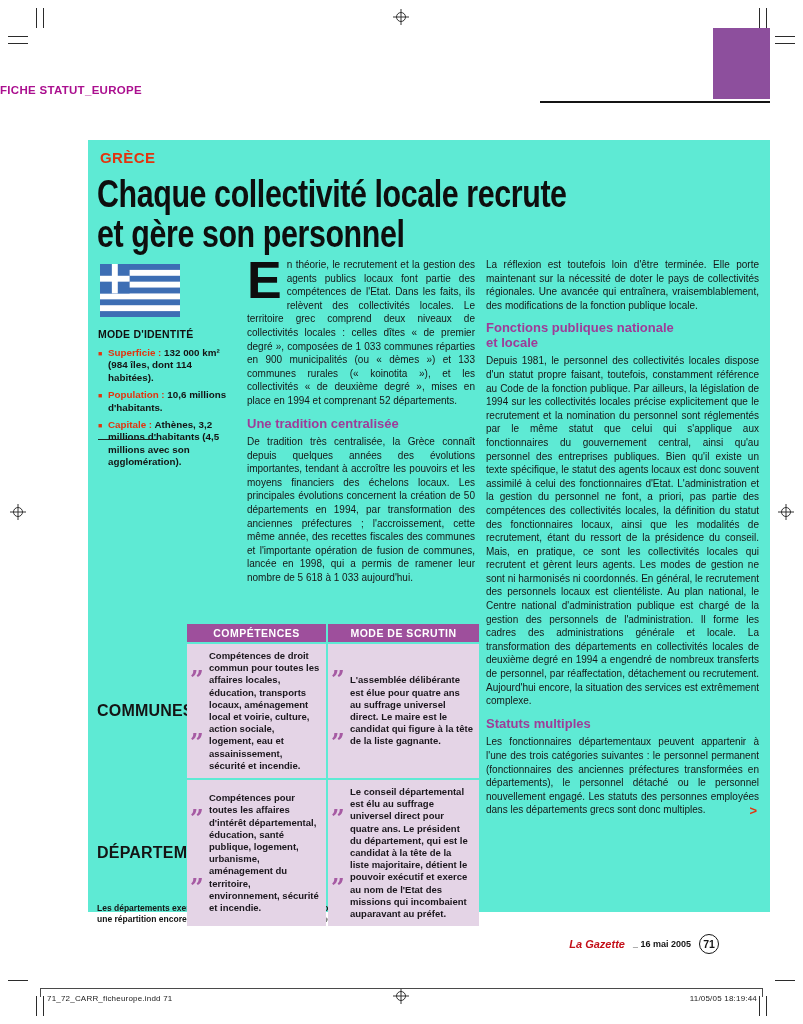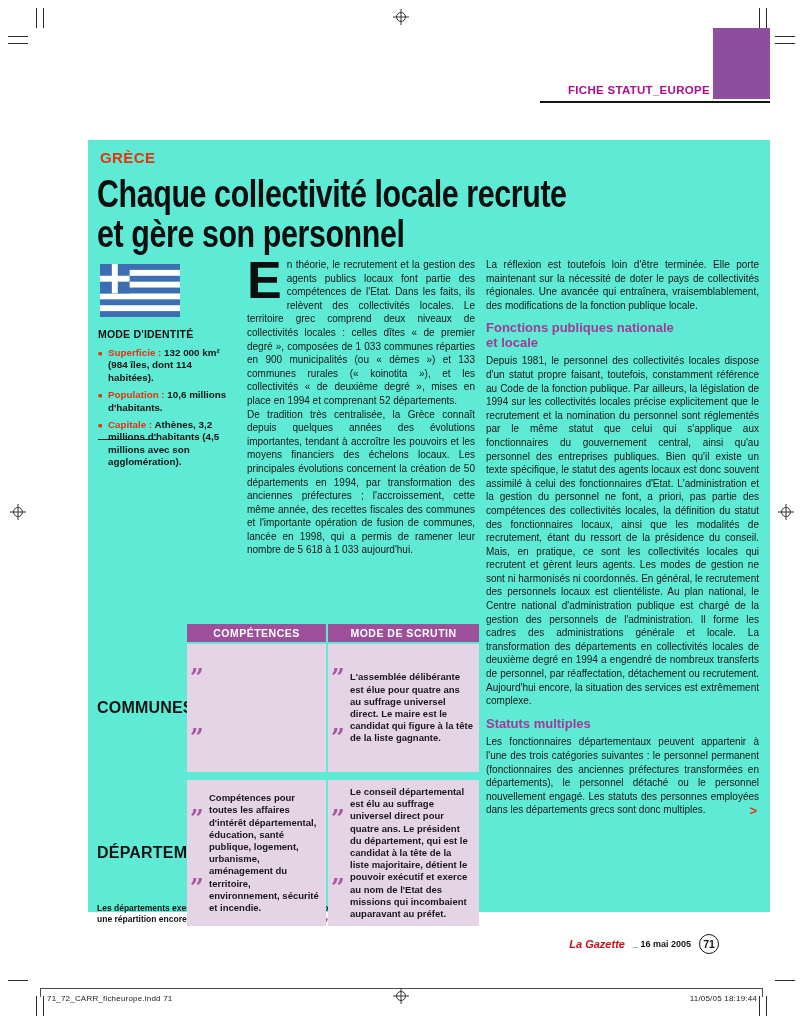--- a/index.html
+++ b/index.html
@@ -16,21 +16,21 @@
   .regmark { position:absolute; width:16px; height:16px; }
 
   .slug-rule { position:absolute; left:40px; top:988px; width:723px; height:1px; background:#4a4a4a; }
   .slug-tick { position:absolute; width:1px; height:9px; background:#4a4a4a; top:988px; }
   .slug-text { position:absolute; top:994px; font-size:8px; color:#222; letter-spacing:0.2px; }
   .slug-left { left:47px; }
   .slug-right { right:46px; }
 
   
   .corner-block { position:absolute; left:713px; top:28px; width:57px; height:71px; background:#8d4f9d; }
-  .fiche-label { position:absolute; top:84px; left:0; width:710px; text-align:right;
+  .fiche-label { position:absolute; top:84px; left:0; width:710px; text-align:left;
     font-size:11.5px; font-weight:bold; letter-spacing:0.3px; color:#ab0f8f; }
   .header-rule { position:absolute; left:540px; top:101px; width:230px; height:2px; background:#141414; }
 
   
   .panel { position:absolute; left:88px; top:140px; width:682px; height:772px; background:#5eead4; }
 
   .country { position:absolute; left:12px; top:9px; font-size:15px; font-weight:bold;
     color:#e2340f; letter-spacing:0.4px; }
   .headline { position:absolute; left:9px; top:34px; font-weight:bold; color:#0e0e0e;
     font-size:38px; line-height:40px; letter-spacing:-0.5px; white-space:nowrap;
@@ -184,20 +184,21 @@
         <span class="id-text">Athènes, 3,2 millions d'habitants (4,5 millions avec son agglomération).</span>
       </div>
     </div>
 
     <div class="divider"></div>
 
     <div class="col col-mid">
       <p class="intro">
         <span class="dropcap">E</span><span>n théorie, le recrutement et la gestion des agents publics locaux font partie des compétences de l'Etat. Dans les faits, ils relèvent des collectivités locales. Le territoire grec comprend deux niveaux de collectivités locales : celles dîtes « de premier degré », composées de 1 033 communes réparties en 900 municipalités (ou « dèmes ») et 133 communes rurales (« koinotita »), et les collectivités « de deuxième degré », mises en place en 1994 et comprenant 52 départements.</span>
       </p>
+      <h3 class="sec-h">Une tradition centralisée</h3>
       <p>De tradition très centralisée, la Grèce connaît depuis quelques années des évolutions importantes, tendant à accroître les pouvoirs et les moyens financiers des échelons locaux. Les principales évolutions concernent la création de 50 départements en 1994, par transformation des anciennes préfectures ; l'accroissement, cette même année, des recettes fiscales des communes et l'importante opération de fusion de communes, lancée en 1998, qui a permis de ramener leur nombre de 5 618 à 1 033 aujourd'hui.</p>
     </div>
 
     <div class="col col-right">
       <p>La réflexion est toutefois loin d'être terminée. Elle porte maintenant sur la nécessité de doter le pays de collectivités régionales. Une avancée qui entraînera, vraisemblablement, des modifications de la fonction publique locale.</p>
       <h3 class="sec-h">
         <span>Fonctions publiques nationale</span><br>
         <span>et locale</span>
       </h3>
       <p>Depuis 1981, le personnel des collectivités locales dispose d'un statut propre faisant, toutefois, constamment référence au Code de la fonction publique. Par ailleurs, la législation de 1994 sur les collectivités locales précise explicitement que le recrutement et la nomination du personnel sont réglementés par le même statut que celui qui s'applique aux fonctionnaires du gouvernement central, ainsi qu'au personnel des entreprises publiques. Bien qu'il existe un texte spécifique, le statut des agents locaux est donc souvent assimilé à celui des fonctionnaires d'Etat. L'administration et la gestion du personnel ne font, a priori, pas partie des compétences des collectivités locales, la définition du statut des fonctionnaires locaux, ainsi que les modalités de recrutement, étant du ressort de la présidence du conseil. Mais, en pratique, ce sont les collectivités locales qui recrutent et gèrent leurs agents. Les modes de gestion ne sont ni harmonisés ni coordonnés. En général, le recrutement des personnels locaux est clientéliste. Au plan national, le Centre national d'administration publique est chargé de la gestion des personnels de l'administration. Il forme les cadres des administrations générale et locale. La transformation des départements en collectivités locales de deuxième degré en 1994 a engendré de nombreux transferts de personnel, par réaffectation, détachement ou recrutement. Aujourd'hui encore, la situation des services est extrêmement complexe.</p>
@@ -215,20 +216,21 @@
         <div class="th">MODE DE SCRUTIN</div>
       </div>
 
       <div class="t-grid t-row row-communes">
         <div class="t-label">COMMUNES</div>
         <div class="t-cell">
           <span class="qmarks">
             <span>”</span>
               <span>”</span>
           </span>
+          <div class="t-text">Compétences de droit commun pour toutes les affaires locales, éducation, transports locaux, aménagement local et voirie, culture, action sociale, logement, eau et assainissement, sécurité et incendie.</div>
         </div>
         <div class="t-cell">
           <span class="qmarks">
             <span>”</span>
               <span>”</span>
           </span>
           <div class="t-text">L'assemblée délibérante est élue pour quatre ans au suffrage universel direct. Le maire est le candidat qui figure à la tête de la liste gagnante.</div>
         </div>
       </div>
 

